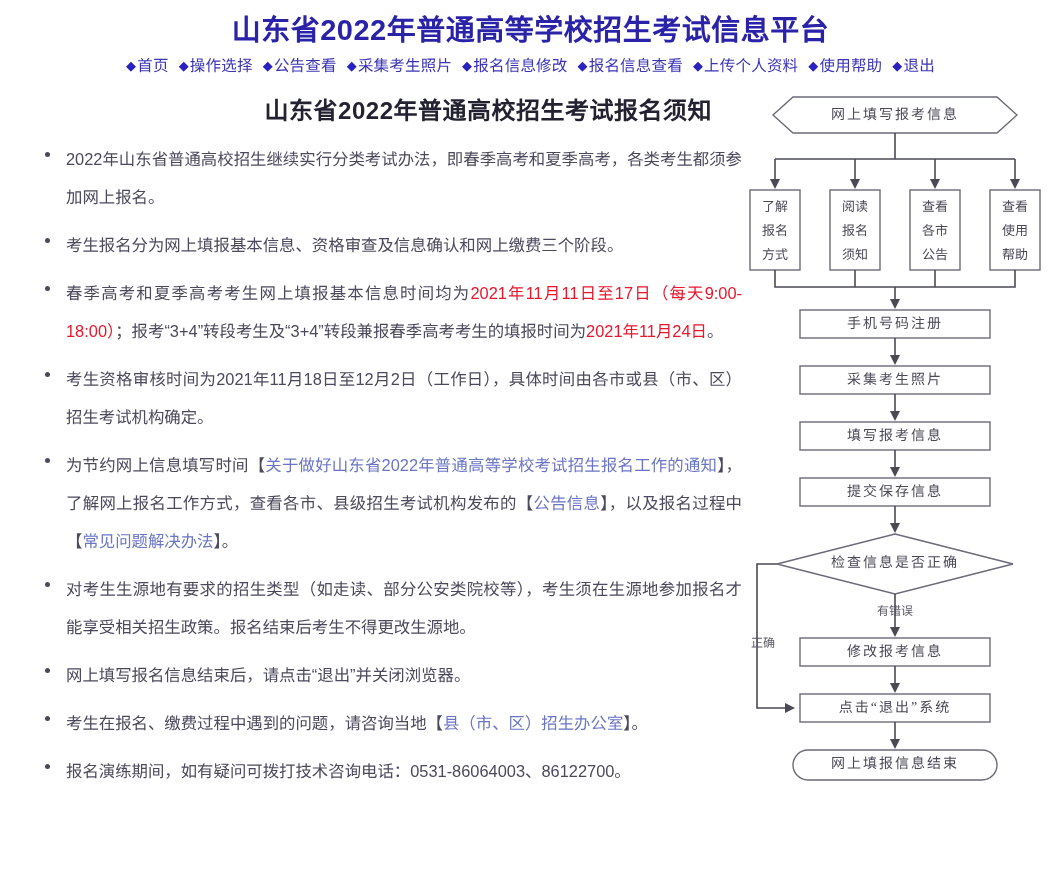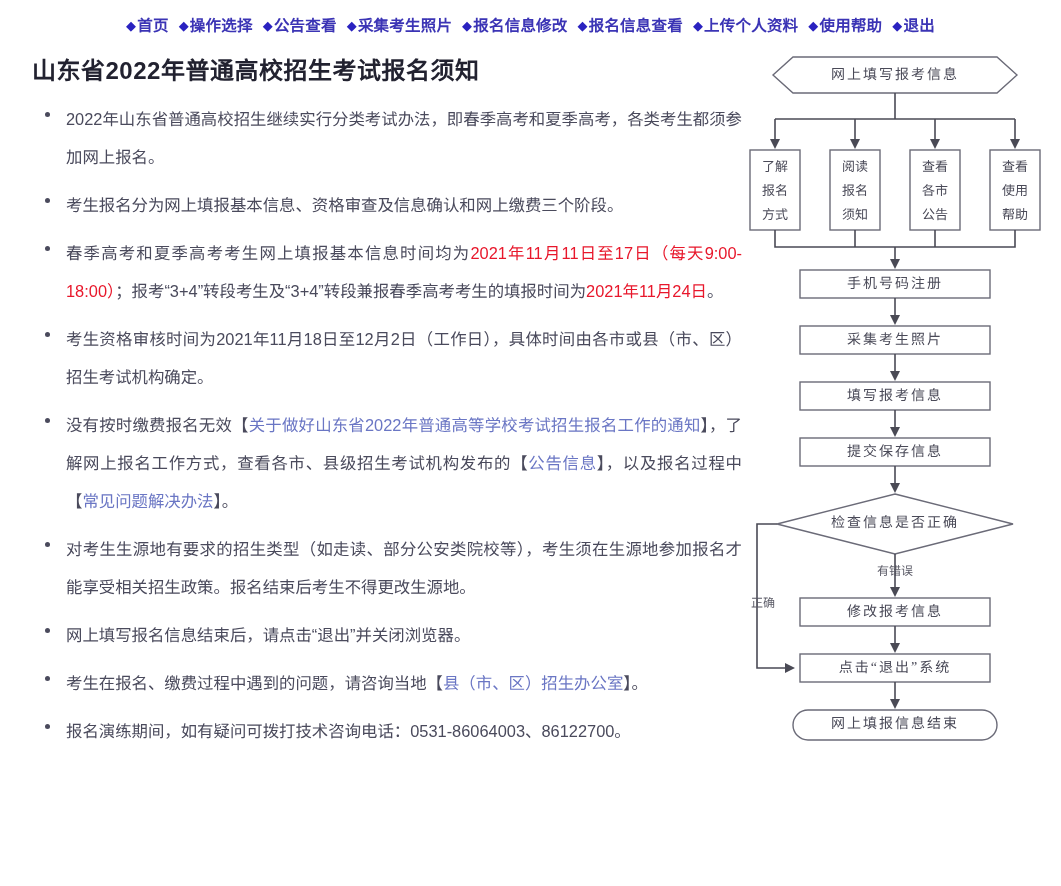--- a/index.html
+++ b/index.html
@@ -36,21 +36,20 @@
     line-height: 22px;
     white-space: nowrap;
     letter-spacing: 0.2px;
   }
   #main-nav .nav-item {
     display: inline-block;
     margin: 0 5px;
     color: #3b34b5;
     text-decoration: none;
     cursor: pointer;
-    font-weight: bold;
   }
   #main-nav .nav-diamond {
     color: #2a22c0;
     font-size: 13px;
     margin-right: 1px;
     vertical-align: 1px;
   }
 
   
   #content-wrap {
@@ -59,21 +58,21 @@
   }
 
   
   #notice-article {
     position: absolute;
     left: 32px;
     top: 14px;
     width: 710px;
   }
   #notice-title {
-    text-align: left;
+    text-align: right;
     font-size: 24px;
     font-weight: bold;
     color: #222230;
     margin: 0 0 14px 0;
     letter-spacing: 0.5px;
     padding-right: 30px;
   }
   .notice-list {
     list-style: none;
     margin: 0;
@@ -142,33 +141,34 @@
     font-family: "Liberation Serif", "DejaVu Serif", serif;
     font-size: 12px;
     fill: #5a5a66;
     text-anchor: middle;
   }
 </style>
 </head>
 <body>
 
 <div id="site-header">
+  <h1 id="site-title">山东省2022年普通高等学校招生考试信息平台</h1>
   <nav id="main-nav"><a class="nav-item"><span class="nav-diamond">◆</span><span>首页</span></a><a class="nav-item"><span class="nav-diamond">◆</span><span>操作选择</span></a><a class="nav-item"><span class="nav-diamond">◆</span><span>公告查看</span></a><a class="nav-item"><span class="nav-diamond">◆</span><span>采集考生照片</span></a><a class="nav-item"><span class="nav-diamond">◆</span><span>报名信息修改</span></a><a class="nav-item"><span class="nav-diamond">◆</span><span>报名信息查看</span></a><a class="nav-item"><span class="nav-diamond">◆</span><span>上传个人资料</span></a><a class="nav-item"><span class="nav-diamond">◆</span><span>使用帮助</span></a><a class="nav-item"><span class="nav-diamond">◆</span><span>退出</span></a></nav>
 </div>
 
 <div id="content-wrap">
 
   <article id="notice-article">
     <h2 id="notice-title">山东省2022年普通高校招生考试报名须知</h2>
     <ul class="notice-list" id="notice-list">
         <li class="notice-item"><span>2022年山东省普通高校招生继续实行分类考试办法，即春季高考和夏季高考，各类考生都须参加网上报名。</span></li>
         <li class="notice-item"><span>考生报名分为网上填报基本信息、资格审查及信息确认和网上缴费三个阶段。</span></li>
         <li class="notice-item"><span>春季高考和夏季高考考生网上填报基本信息时间均为</span><span class="em-red">2021年11月11日至17日（每天9:00-18:00）</span><span>；报考“3+4”转段考生及“3+4”转段兼报春季高考考生的填报时间为</span><span class="em-red">2021年11月24日</span><span>。</span></li>
         <li class="notice-item"><span>考生资格审核时间为2021年11月18日至12月2日（工作日），具体时间由各市或县（市、区）招生考试机构确定。</span></li>
-        <li class="notice-item"><span>没有按时缴费报名无效【</span><span class="em-blue">关于做好山东省2022年普通高等学校考试招生报名工作的通知</span><span>】，了解网上报名工作方式，查看各市、县级招生考试机构发布的【</span><span class="em-blue">公告信息</span><span>】，以及报名过程中【</span><span class="em-blue">常见问题解决办法</span><span>】。</span></li>
+        <li class="notice-item"><span>为节约网上信息填写时间【</span><span class="em-blue">关于做好山东省2022年普通高等学校考试招生报名工作的通知</span><span>】，了解网上报名工作方式，查看各市、县级招生考试机构发布的【</span><span class="em-blue">公告信息</span><span>】，以及报名过程中【</span><span class="em-blue">常见问题解决办法</span><span>】。</span></li>
         <li class="notice-item"><span>对考生生源地有要求的招生类型（如走读、部分公安类院校等），考生须在生源地参加报名才能享受相关招生政策。报名结束后考生不得更改生源地。</span></li>
         <li class="notice-item"><span>网上填写报名信息结束后，请点击“退出”并关闭浏览器。</span></li>
         <li class="notice-item"><span>考生在报名、缴费过程中遇到的问题，请咨询当地【</span><span class="em-blue">县（市、区）招生办公室</span><span>】。</span></li>
         <li class="notice-item"><span>报名演练期间，如有疑问可拨打技术咨询电话：0531-86064003、86122700。</span></li>
       </ul>
   </article>
 
   <div id="flowchart">
     <svg width="300" height="790" viewBox="0 0 300 790" xmlns="http://www.w3.org/2000/svg">
 

